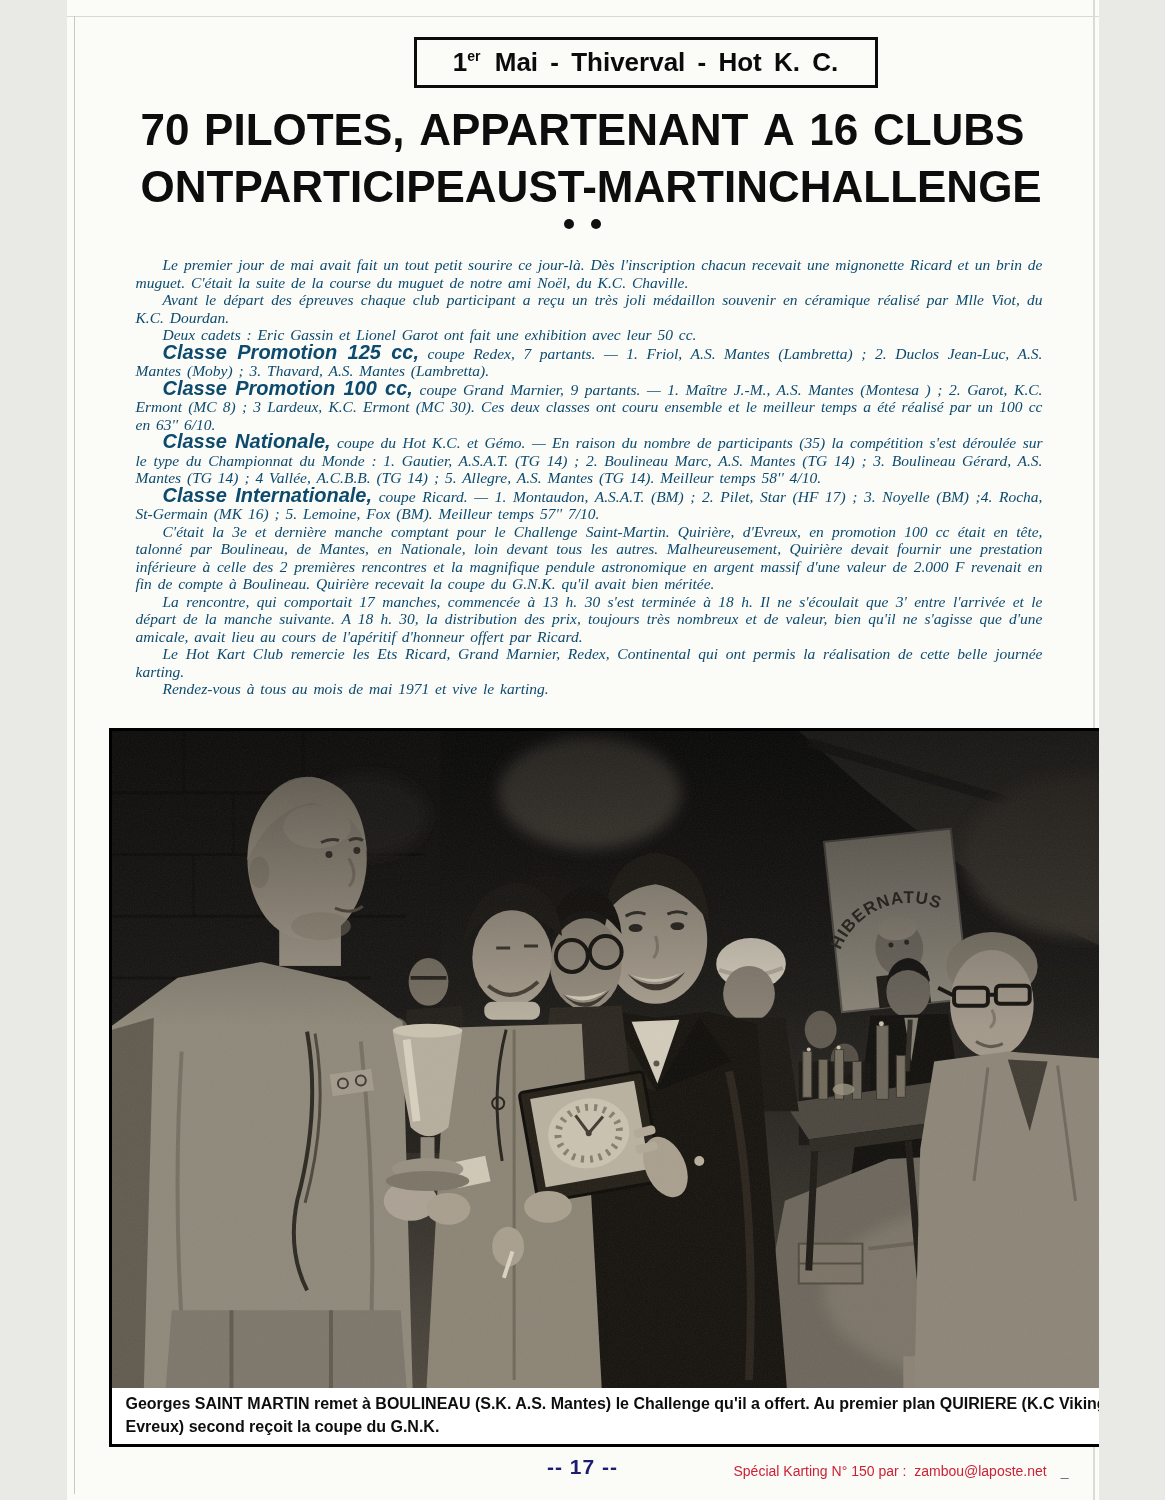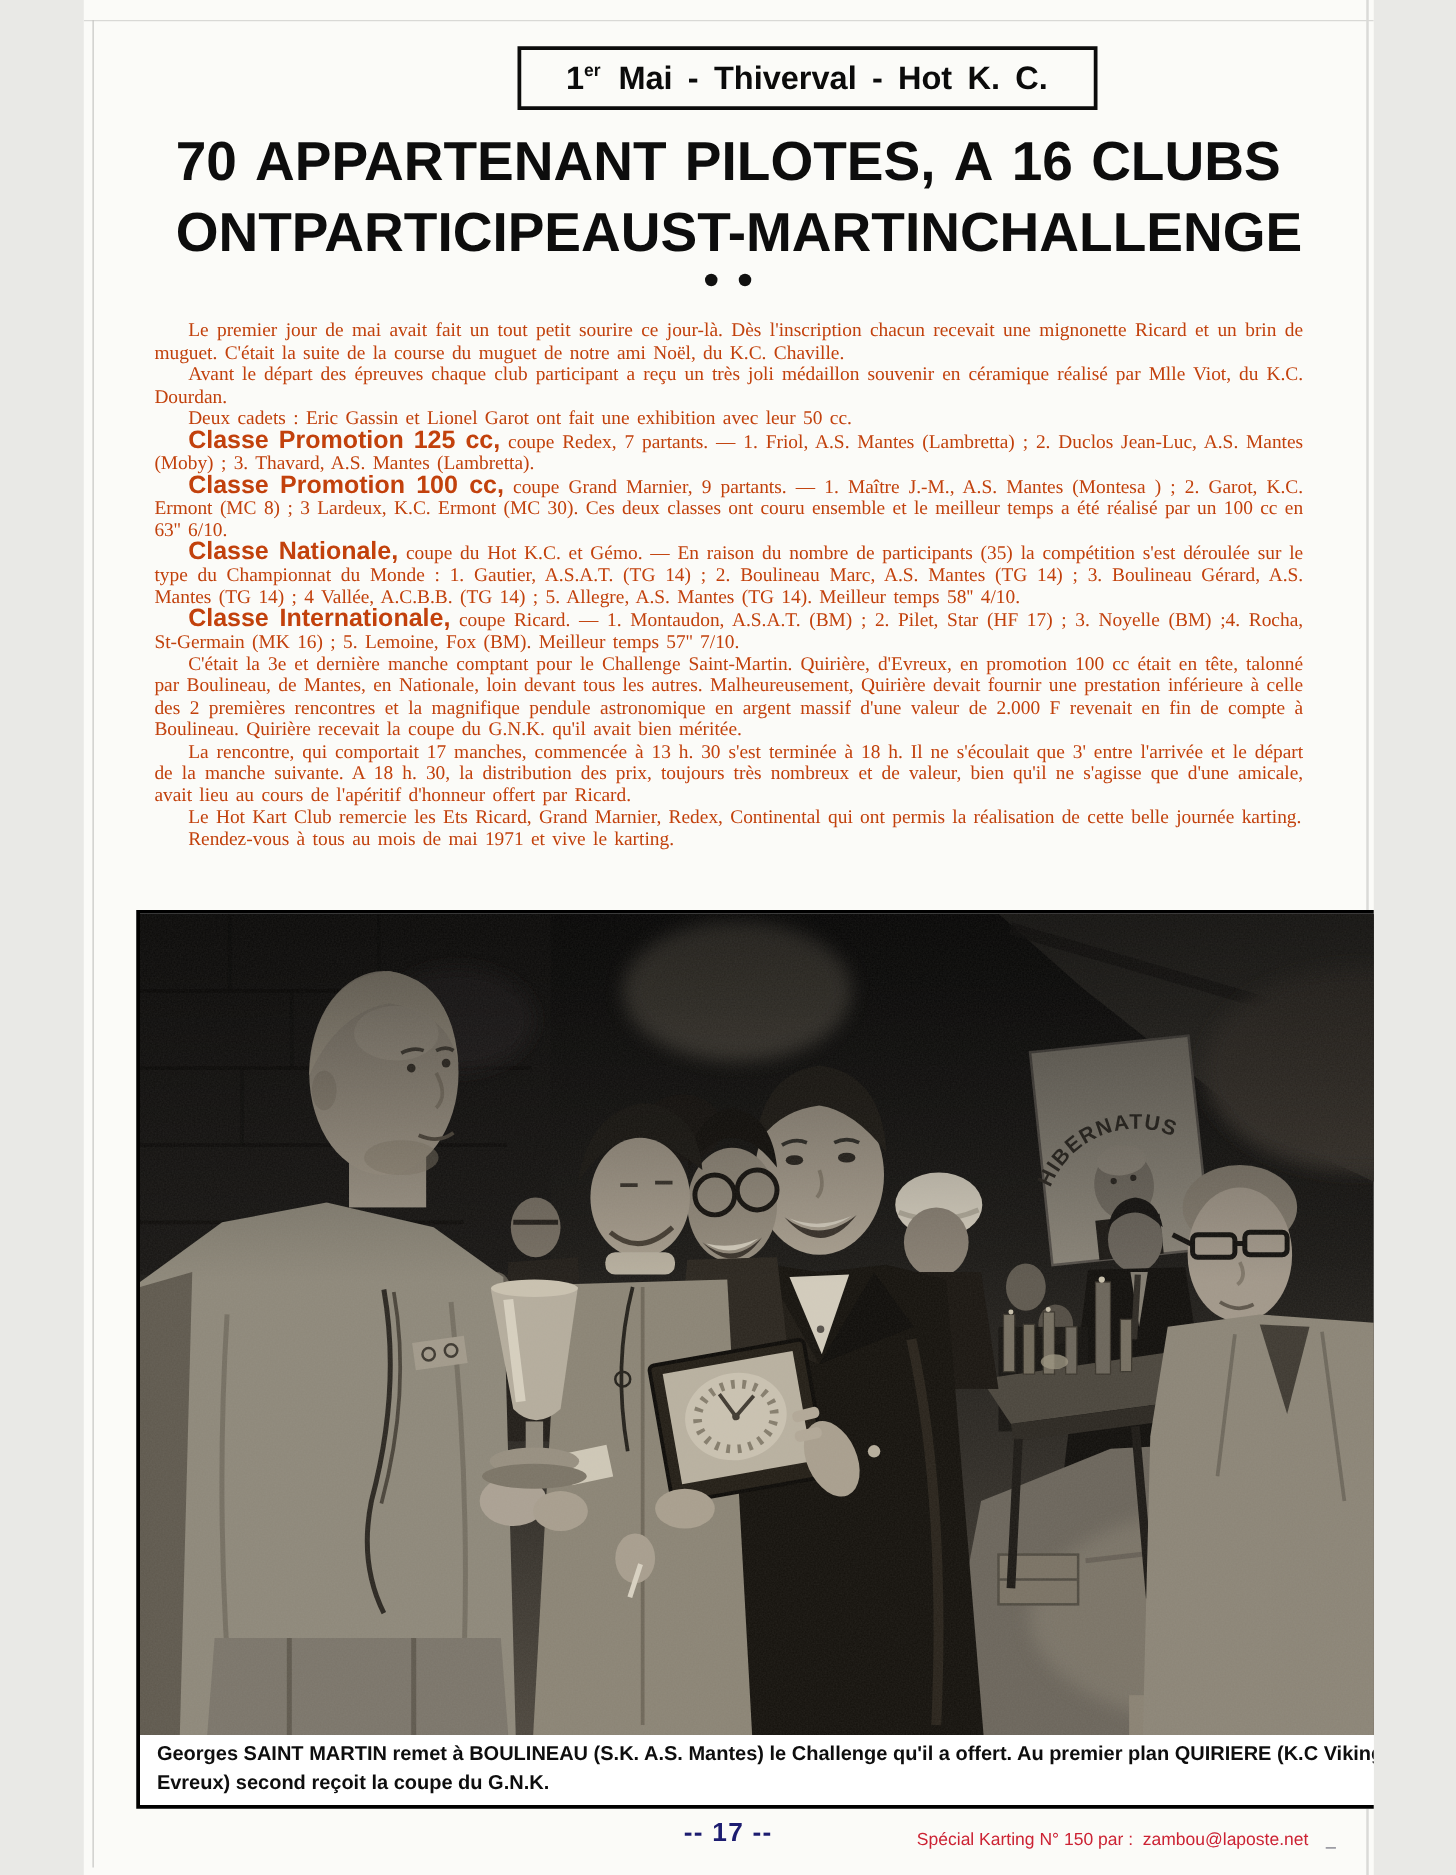--- a/index.html
+++ b/index.html
@@ -18,22 +18,22 @@
 
   
   .title{position:absolute;left:74px;right:74px;top:101px;font-family:"Liberation Sans",sans-serif;
          font-weight:bold;color:#0d0d0d;}
   .title-line{font-size:44px;line-height:57px;white-space:nowrap;display:flex;justify-content:space-between;}
   .title-line span{flex:0 0 auto;}
   .dots{position:absolute;left:0;right:0;top:219px;display:flex;justify-content:center;gap:17px;}
   .dot{width:10px;height:10px;border-radius:50%;background:#101010;}
 
   
-  .article{position:absolute;left:57px;right:56px;top:256px;font-size:15.5px;line-height:17.5px;
-           text-align:justify;word-spacing:2px;color:#c2410c;}
+  .article{position:absolute;left:69px;right:56px;top:256px;font-size:15.5px;line-height:17.5px;
+           text-align:justify;word-spacing:2px;color:#0c4a6e;font-style:italic;}
   .article p{margin:0;text-indent:27px;}
   .res-head{font-family:"Liberation Sans",sans-serif;font-weight:bold;font-size:15.5px;text-align:center;
             text-indent:0;margin:6px 0 4px 0;letter-spacing:.5px;}
   .result{margin-top:7px;}
   .lead{font-family:"Liberation Sans",sans-serif;font-weight:bold;font-size:20px;}
 
   
   .photo-frame{position:absolute;left:42px;top:728px;width:1077px;height:719px;border:3px solid #000;
                box-sizing:border-box;background:#fff;}
   .photo-svg{display:block;width:100%;height:657px;}
@@ -56,22 +56,22 @@
   <div class="edge-left"></div>
   <div class="edge-right"></div>
 
   <div class="kicker">
     <span><span>1</span><sup>er</sup>&nbsp;<span>Mai - Thiverval - Hot K. C.</span></span>
   </div>
 
   <div class="title">
     <div class="title-line">
       <span>70</span>
+        <span>PILOTES,</span>
         <span>APPARTENANT</span>
-        <span>PILOTES,</span>
         <span>A</span>
         <span>16</span>
         <span>CLUBS</span>
     </div>
     <div class="title-line">
       <span>ONT</span>
         <span>PARTICIPE</span>
         <span>AU</span>
         <span>ST-MARTIN</span>
         <span>CHALLENGE</span>

